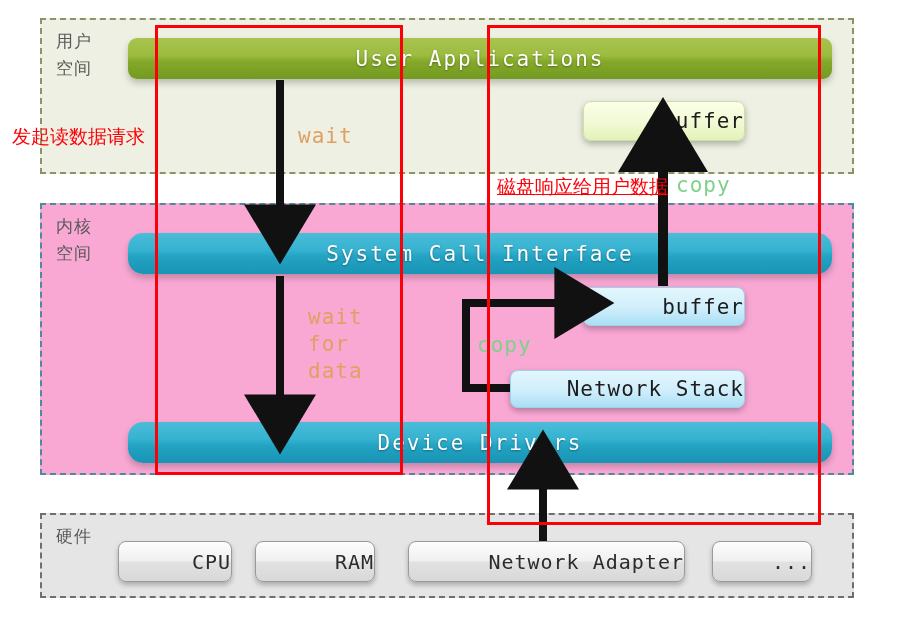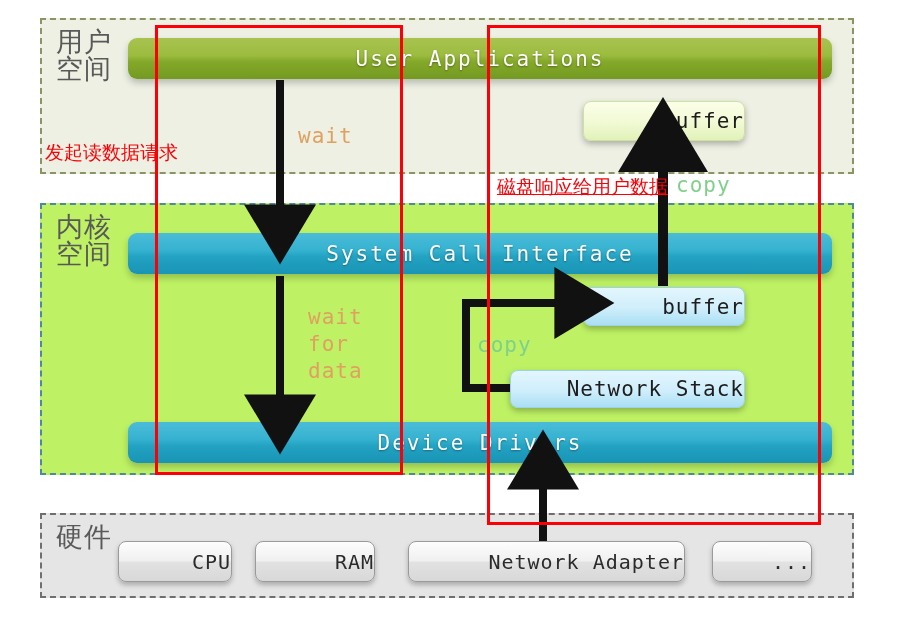--- a/index.html
+++ b/index.html
@@ -10,29 +10,29 @@
   #stage{position:absolute;left:0;top:0;width:915px;height:618px;}
 
   
   .region{position:absolute;box-sizing:border-box;}
   .region-user{
     left:40px;top:18px;width:814px;height:156px;
     border:2px dashed #8b9464;background:#edf0e3;
   }
   .region-kernel{
     left:40px;top:203px;width:814px;height:272px;
-    border:2px dashed #4d8b9c;background:#bef264;
+    border:2px dashed #4d8b9c;background:#f9a8d4;
   }
   .region-hardware{
     left:40px;top:513px;width:814px;height:85px;
     border:2px dashed #6f6f6f;background:#e5e5e5;
   }
   .region-label{
     position:absolute;left:14px;top:8px;
-    font-size:27px;line-height:27px;color:#595959;
+    font-size:17px;line-height:27px;color:#595959;
     font-family:"DejaVu Sans","Liberation Sans",sans-serif;
     letter-spacing:1px;white-space:pre-line;
   }
 
   
   .bar{
     position:absolute;box-sizing:border-box;
     border-radius:9px;
     display:flex;align-items:center;justify-content:center;
     font-family:"DejaVu Sans Mono","Liberation Mono",monospace;
@@ -40,20 +40,21 @@
     text-shadow:0 1px 2px rgba(0,0,0,.35);
     box-shadow:0 4px 7px rgba(0,0,0,.22);
   }
   .bar-green{
     left:128px;top:38px;width:704px;height:41px;
     background:linear-gradient(to bottom,#a8c350 0%,#9cbc3f 42%,#84a829 58%,#739a21 100%);
   }
   .bar-blue{
     left:128px;width:704px;height:41px;
     background:linear-gradient(to bottom,#4bbcd8 0%,#35b2d0 42%,#23a2c2 58%,#1994b5 100%);
+    border-radius:15px;
   }
   .bar-sci{top:233px;}
   .bar-drv{top:422px;}
 
   
   .box{
     position:absolute;box-sizing:border-box;
     border-radius:8px;
     display:flex;align-items:center;justify-content:flex-end;
     font-family:"DejaVu Sans Mono","Liberation Mono",monospace;
@@ -201,17 +202,17 @@
 for
 data</div>
 
   <div class="lbl lbl-mono-green" style="left:477px;top:333px;">copy</div>
 
   <div class="lbl lbl-mono-green" style="left:676px;top:173px;">copy</div>
 
   <div class="redrect redrect-a"></div>
   <div class="redrect redrect-b"></div>
 
-  <div class="lbl lbl-red-cn" style="left:12px;top:140px;margin-left:33px;">发起读数据请求</div>
+  <div class="lbl lbl-red-cn" style="left:12px;top:124px;">发起读数据请求</div>
 
   <div class="lbl lbl-red-cn" style="left:497px;top:174px;text-decoration:underline;">磁盘响应给用户数据</div>
 
 </div>
 
 </body></html>

